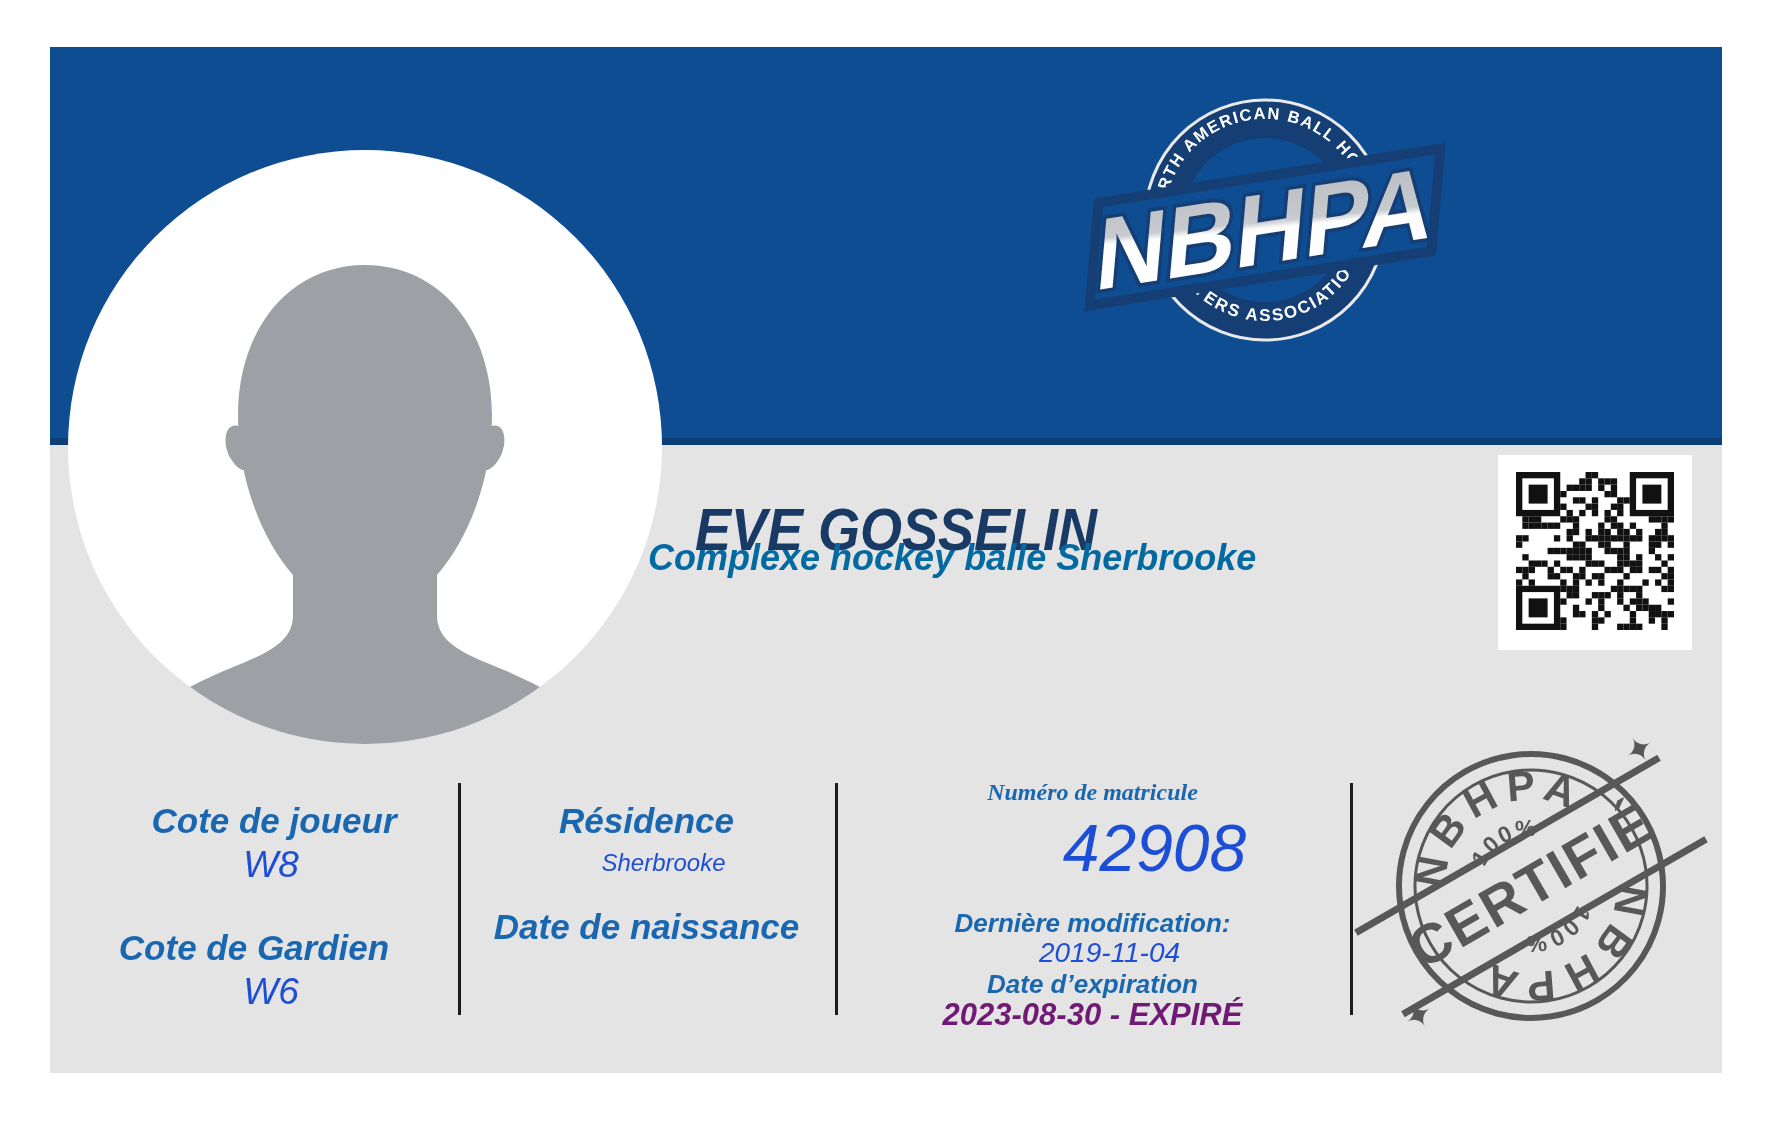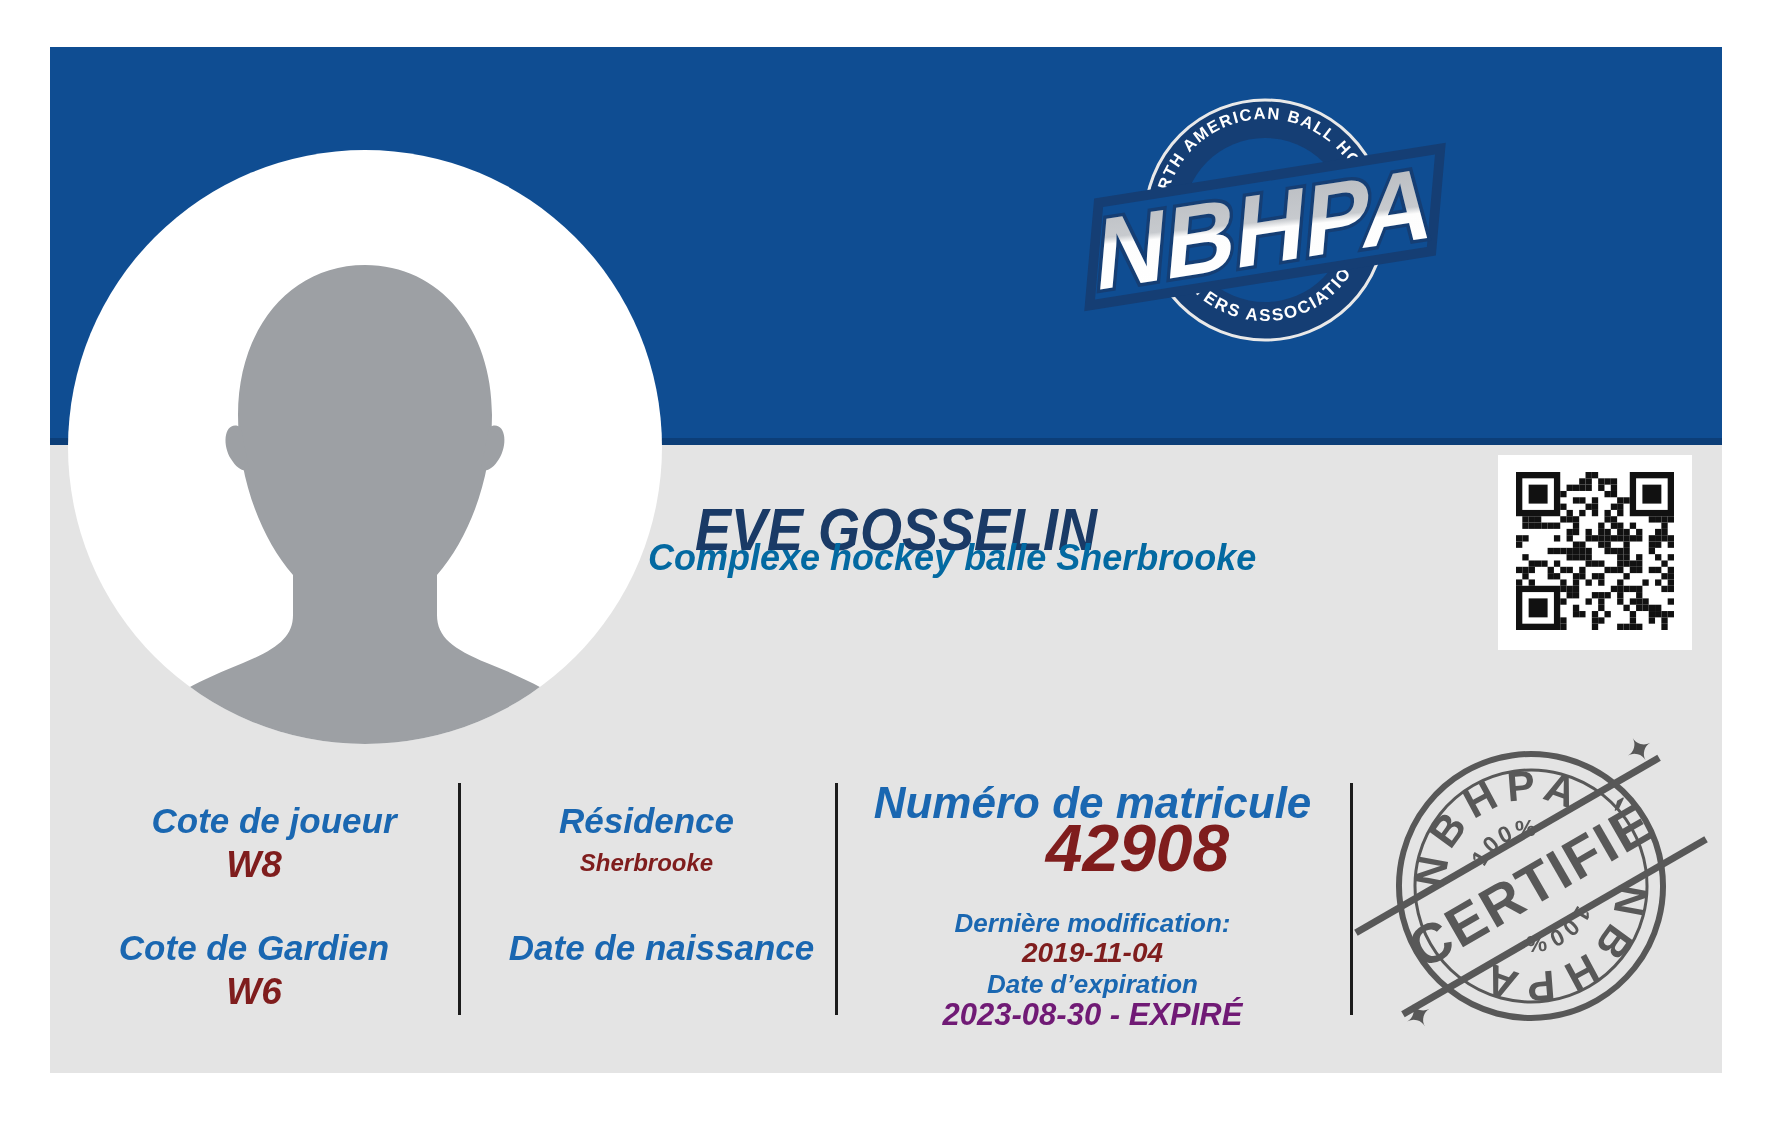--- a/index.html
+++ b/index.html
@@ -8,24 +8,24 @@
   .band{position:absolute;left:0;top:0;width:100%;height:391px;background:#0f4d92;border-bottom:7px solid #0c3e78;}
   .avatar-svg{position:absolute;left:15px;top:100px;width:600px;height:600px;}
   .logo-svg{position:absolute;left:990px;top:10px;width:440px;height:340px;overflow:visible;}
   .player-name{position:absolute;left:645px;top:448px;font-size:60px;font-weight:bold;font-style:italic;color:#1a3a66;transform:scaleX(.9);transform-origin:left top;white-space:nowrap;letter-spacing:0px;}
   .player-org{position:absolute;left:598px;top:490px;font-size:36px;font-weight:bold;font-style:italic;color:#0369a1;white-space:nowrap;}
   .qr-box{position:absolute;left:1448px;top:408px;width:194px;height:195px;background:#ffffff;display:flex;align-items:center;justify-content:center;}
   .divider{position:absolute;top:736px;height:232px;width:3px;background:#1c1c1c;}
   .col{position:absolute;top:0;height:100%;}
   .col > div{position:absolute;width:100%;text-align:center;line-height:1.1;white-space:nowrap;}
   .lbl{color:#1a67b1;font-weight:bold;font-style:italic;}
-  .val{color:#7f1d1d;font-weight:bold;font-style:italic;}
+  .val{color:#1d4ed8;font-weight:normal;font-style:italic;margin-left:17px;}
   .red{color:#701a75;font-weight:bold;font-style:italic;}
   .stamp-svg{position:absolute;left:1321px;top:689px;width:320px;height:300px;overflow:visible;opacity:.82;}
-  .fs35{font-size:35px;} .fs37{font-size:37px;} .fs27{font-size:24px;} .fs36{font-size:44px;}
+  .fs35{font-size:35px;} .fs37{font-size:37px;} .fs27{font-size:24px;} .fs36{font-size:24px;font-family:Liberation Serif, serif;}
   .fs66{font-size:66px;} .fs26{font-size:26px;} .fs28{font-size:28px;} .fs31{font-size:31px;}
 </style>
 </head>
 <body>
 
 <div class="card">
 
   <div class="band"></div>
 
   <svg class="avatar-svg" viewBox="0 0 600 600" xmlns="http://www.w3.org/2000/svg">
@@ -314,21 +314,21 @@
   <div class="col" style="left:0;width:408px;">
     <div class="lbl fs35" style="top:755px;padding-left:20px;">Cote de joueur</div>
     <div class="val fs37" style="top:798px;">W8</div>
     <div class="lbl fs35" style="top:882px;">Cote de Gardien</div>
     <div class="val fs37" style="top:925px;">W6</div>
   </div>
 
   <div class="col" style="left:408px;width:377px;">
     <div class="lbl fs35" style="top:755px;">Résidence</div>
     <div class="val fs27" style="top:803px;">Sherbrooke</div>
-    <div class="lbl fs35" style="top:882px;margin-left:15px;">Date de naissance</div>
+    <div class="lbl fs35" style="top:861px;">Date de naissance</div>
     <div class="val fs27" style="top:930px;"></div>
   </div>
 
   <div class="col" style="left:785px;width:515px;">
     <div class="lbl fs36" style="top:732px;">Numéro de matricule</div>
     <div class="val fs66" style="top:765px;padding-left:45px;">42908</div>
     <div class="lbl fs26" style="top:862px;">Dernière modification:</div>
     <div class="val fs28" style="top:891px;">2019-11-04</div>
     <div class="lbl fs26" style="top:923px;">Date d’expiration</div>
     <div class="red fs31" style="top:951px;">2023-08-30  - EXPIRÉ</div>

